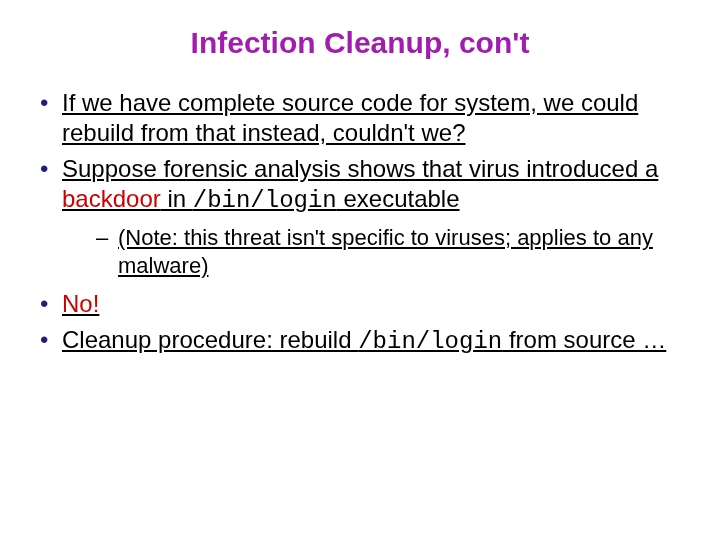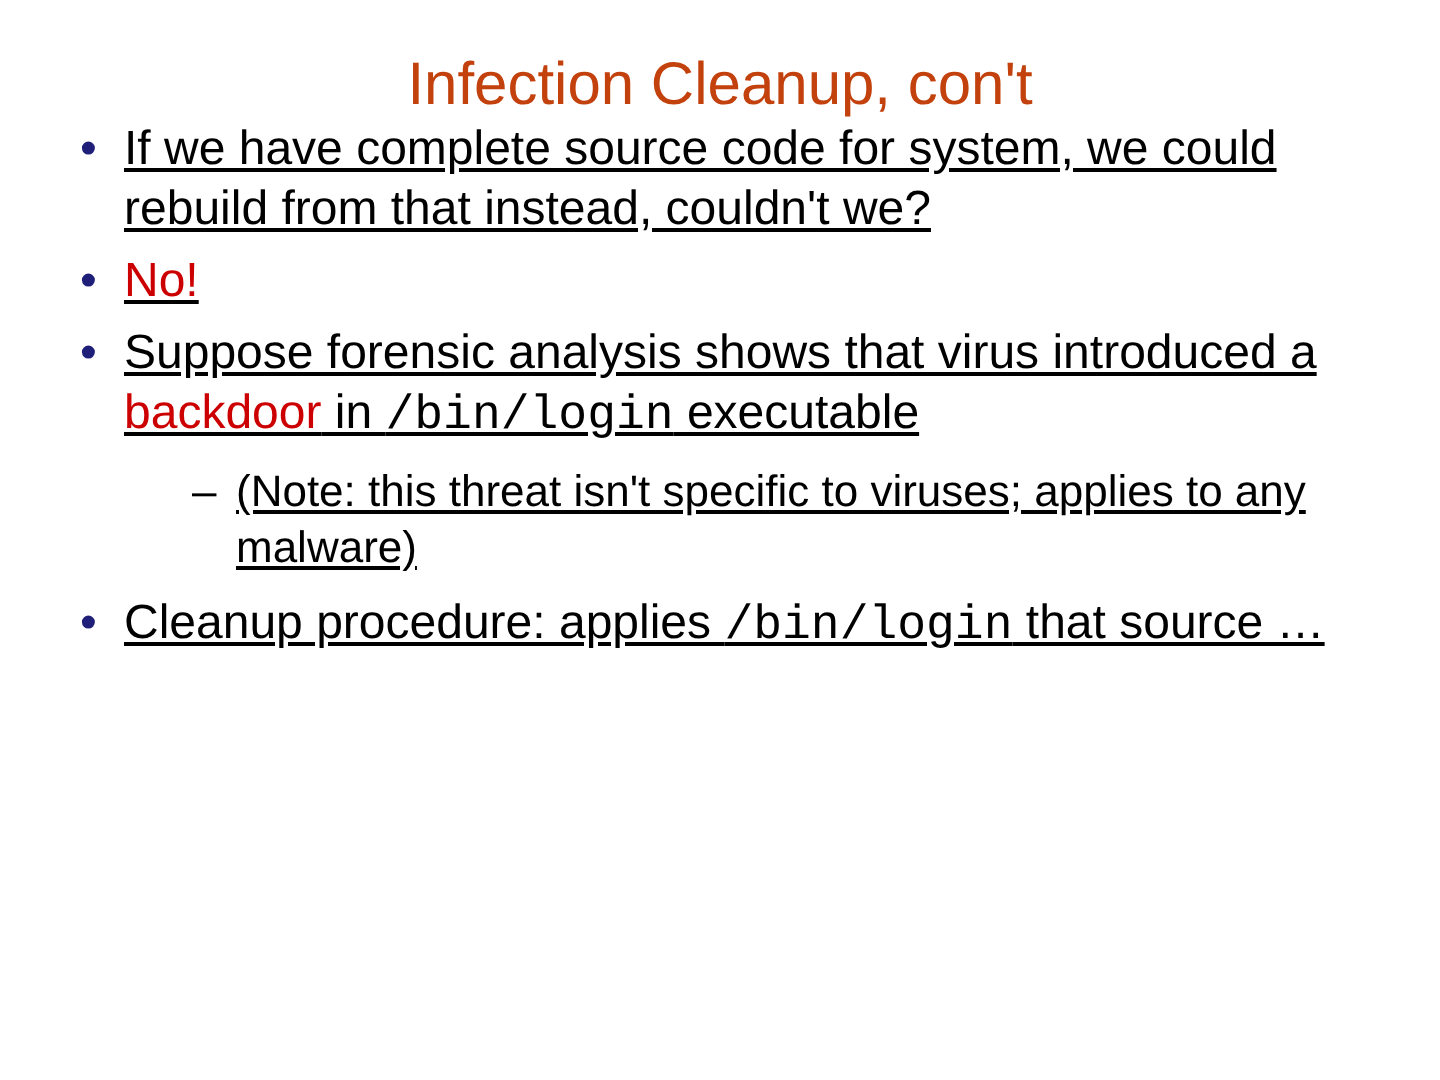--- a/index.html
+++ b/index.html
@@ -9,23 +9,24 @@
       height: 540px;
       background: white;
       font-family: Arial, Helvetica, sans-serif;
       overflow: hidden;
     }
     .slide {
       padding: 20px 40px;
     }
     .title {
       font-size: 30px;
-      font-weight: normal;
-      color: #c2410c;
+      font-weight: bold;
+      color: #a21caf;
       text-align: center;
+      margin-bottom: 28px;
       margin-top: 6px;
     }
     ul.top {
       list-style: none;
       padding-left: 0;
       margin: 0;
       text-decoration: underline;
     }
     ul.top > li {
       position: relative;
@@ -70,27 +71,27 @@
 <body>
 
 <div class="slide">
   <div class="title">Infection Cleanup, con't</div>
 
   <ul class="top">
     <li>
       <span>If we have complete source code for system, we could rebuild from that instead, couldn't we?</span>
     </li>
     <li>
-      <span class="red">No!</span>
-    </li>
-    <li>
       <span class="inline">Suppose forensic analysis shows that virus introduced a </span><span class="inline red">backdoor</span><span class="inline"> in </span><span class="inline mono">/bin/login</span><span class="inline"> executable</span>
       <ul class="sub">
         <li>
           <span>(Note: this threat isn't specific to viruses; applies to any malware)</span>
         </li>
       </ul>
     </li>
     <li>
-      <span class="inline">Cleanup procedure: applies </span><span class="inline mono">/bin/login</span><span class="inline"> that source …</span>
+      <span class="red">No!</span>
+    </li>
+    <li>
+      <span class="inline">Cleanup procedure: rebuild </span><span class="inline mono">/bin/login</span><span class="inline"> from source …</span>
     </li>
   </ul>
 </div>
 
 </body></html>

